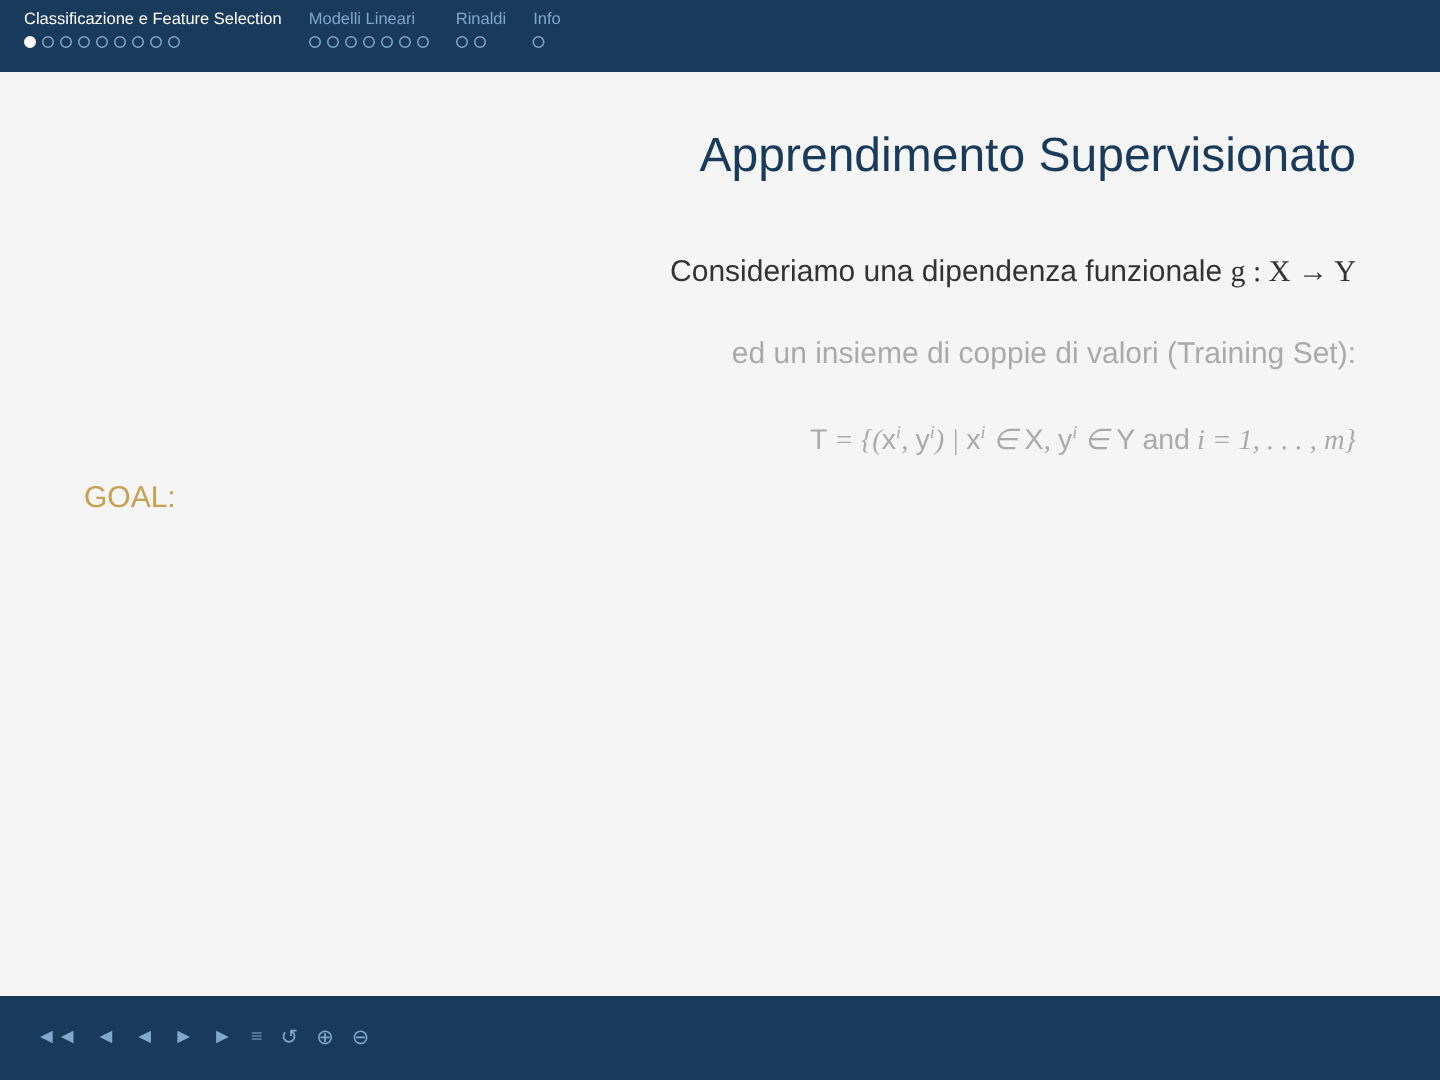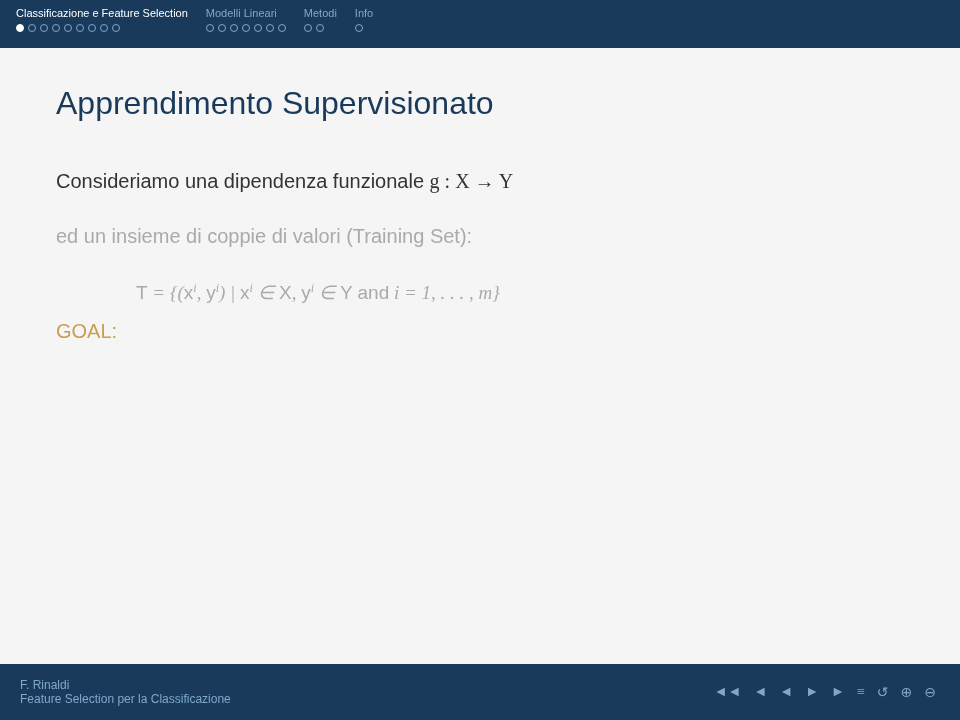--- a/index.html
+++ b/index.html
@@ -74,20 +74,21 @@
 
     .dot.empty {
       background: transparent;
       border-color: #7fa8cc;
     }
 
     
     .main-content {
       padding: 36px 56px 0 56px;
       height: calc(720px - 48px - 56px);
+      text-align: right;
     }
 
     .slide-title {
       color: #1a3a5c;
       font-size: 32px;
       font-family: Arial, Helvetica, sans-serif;
       font-weight: 300;
       margin-bottom: 48px;
       line-height: 1.2;
     }
@@ -212,21 +213,21 @@
       <div class="dot empty"></div>
       <div class="dot empty"></div>
       <div class="dot empty"></div>
       <div class="dot empty"></div>
       <div class="dot empty"></div>
       <div class="dot empty"></div>
     </div>
   </div>
 
   <div class="nav-section">
-    <span class="nav-label inactive">Metodi</span>
+    <span class="nav-label inactive">Rinaldi</span>
     <div class="nav-dots">
       <div class="dot empty"></div>
       <div class="dot empty"></div>
     </div>
   </div>
 
   <div class="nav-section">
     <span class="nav-label inactive">Info</span>
     <div class="nav-dots">
       <div class="dot empty"></div>
@@ -250,24 +251,20 @@
       <span class="math-normal">T</span> = {(<span class="math-normal">x</span><sup>i</sup>, <span class="math-normal">y</span><sup>i</sup>) | <span class="math-normal">x</span><sup>i</sup> ∈ <span class="math-normal">X</span>,  <span class="math-normal">y</span><sup>i</sup> ∈ <span class="math-normal">Y</span>  <span class="math-normal">and</span>  <span class="math-italic">i</span> = 1, . . . , <span class="math-italic">m</span>}
     </span>
   </div>
 
   <div class="goal-line">
     <span class="goal-label">GOAL:</span>
   </div>
 </div>
 
 <div class="bottom-bar">
-  <div class="bottom-left">
-    <div>F. Rinaldi</div>
-    <div>Feature Selection per la Classificazione</div>
-  </div>
 
   <div class="bottom-right nav-controls">
     <span class="nav-arrow">◄◄</span>
     <span class="nav-arrow">◄</span>
     <span class="nav-arrow">◄</span>
     <span class="nav-arrow">►</span>
     <span class="nav-arrow">►</span>
     <span class="nav-arrow">≡</span>
     <span class="nav-arrow">↺</span>
     <span class="nav-arrow">⊕</span>

